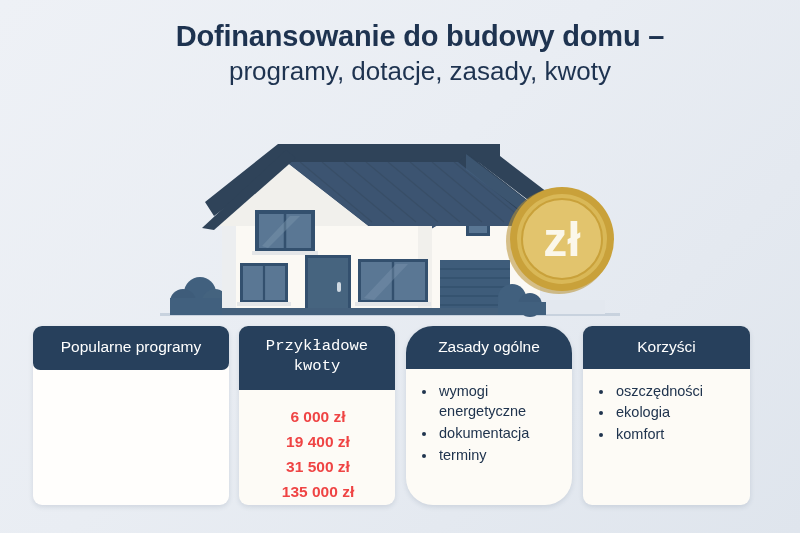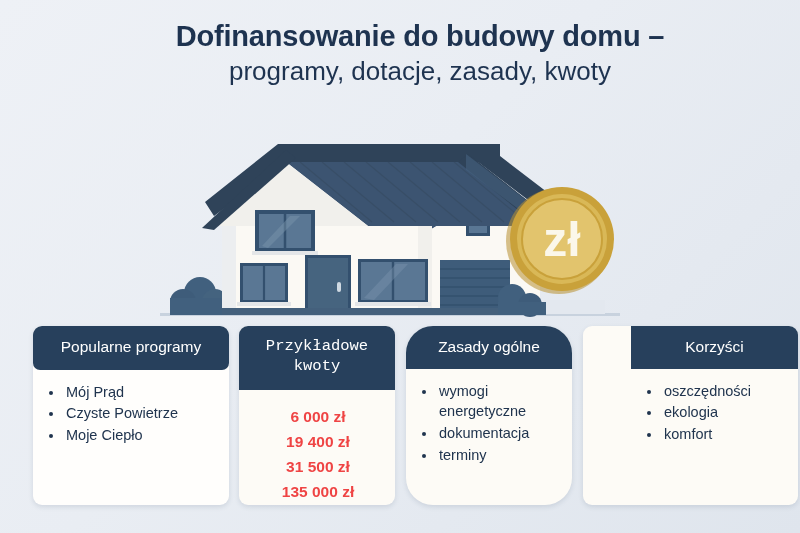--- a/index.html
+++ b/index.html
@@ -66,21 +66,21 @@
     top: 0;
     border-radius: 9px;
     overflow: hidden;
     box-shadow: 0 2px 5px rgba(40,60,90,0.13);
     background: #fdfbf6;
     height: 179px;
   }
   .card-1 { left: 33px;  width: 196px; background: #fffefc; }
   .card-2 { left: 239px; width: 156px; }
   .card-3 { left: 406px; width: 166px; border-radius: 27px; }
-  .card-4 { left: 583px; width: 167px; padding-left: 48px; }
+  .card-4 { left: 583px; width: 167px; }
 
   .card-head {
     background: #27405c;
     color: #ffffff;
     font-size: 15.5px;
     text-align: center;
     padding: 11px 8px 12px 8px;
     line-height: 1.28;
     box-sizing: border-box;
   }
@@ -227,27 +227,20 @@
         <text x="562" y="126" text-anchor="middle" font-family="Liberation Sans, sans-serif" font-size="48" font-weight="bold" fill="#fbf7ea">zł</text>
       </g>
 
     </svg>
   </div>
 
   <div class="cards">
 
     <div class="card card-1">
       <div class="card-head">Popularne programy</div>
-      <div class="card-body">
-        <ul>
-          <li>Mój Prąd</li>
-          <li>Czyste Powietrze</li>
-          <li>Moje Ciepło</li>
-        </ul>
-      </div>
     </div>
 
     <div class="card card-2">
       <div class="card-head">Przykładowe kwoty</div>
       <div class="card-body amounts">
         <div>6 000 zł</div>
         <div>19 400 zł</div>
         <div>31 500 zł</div>
         <div>135 000 zł</div>
       </div>

